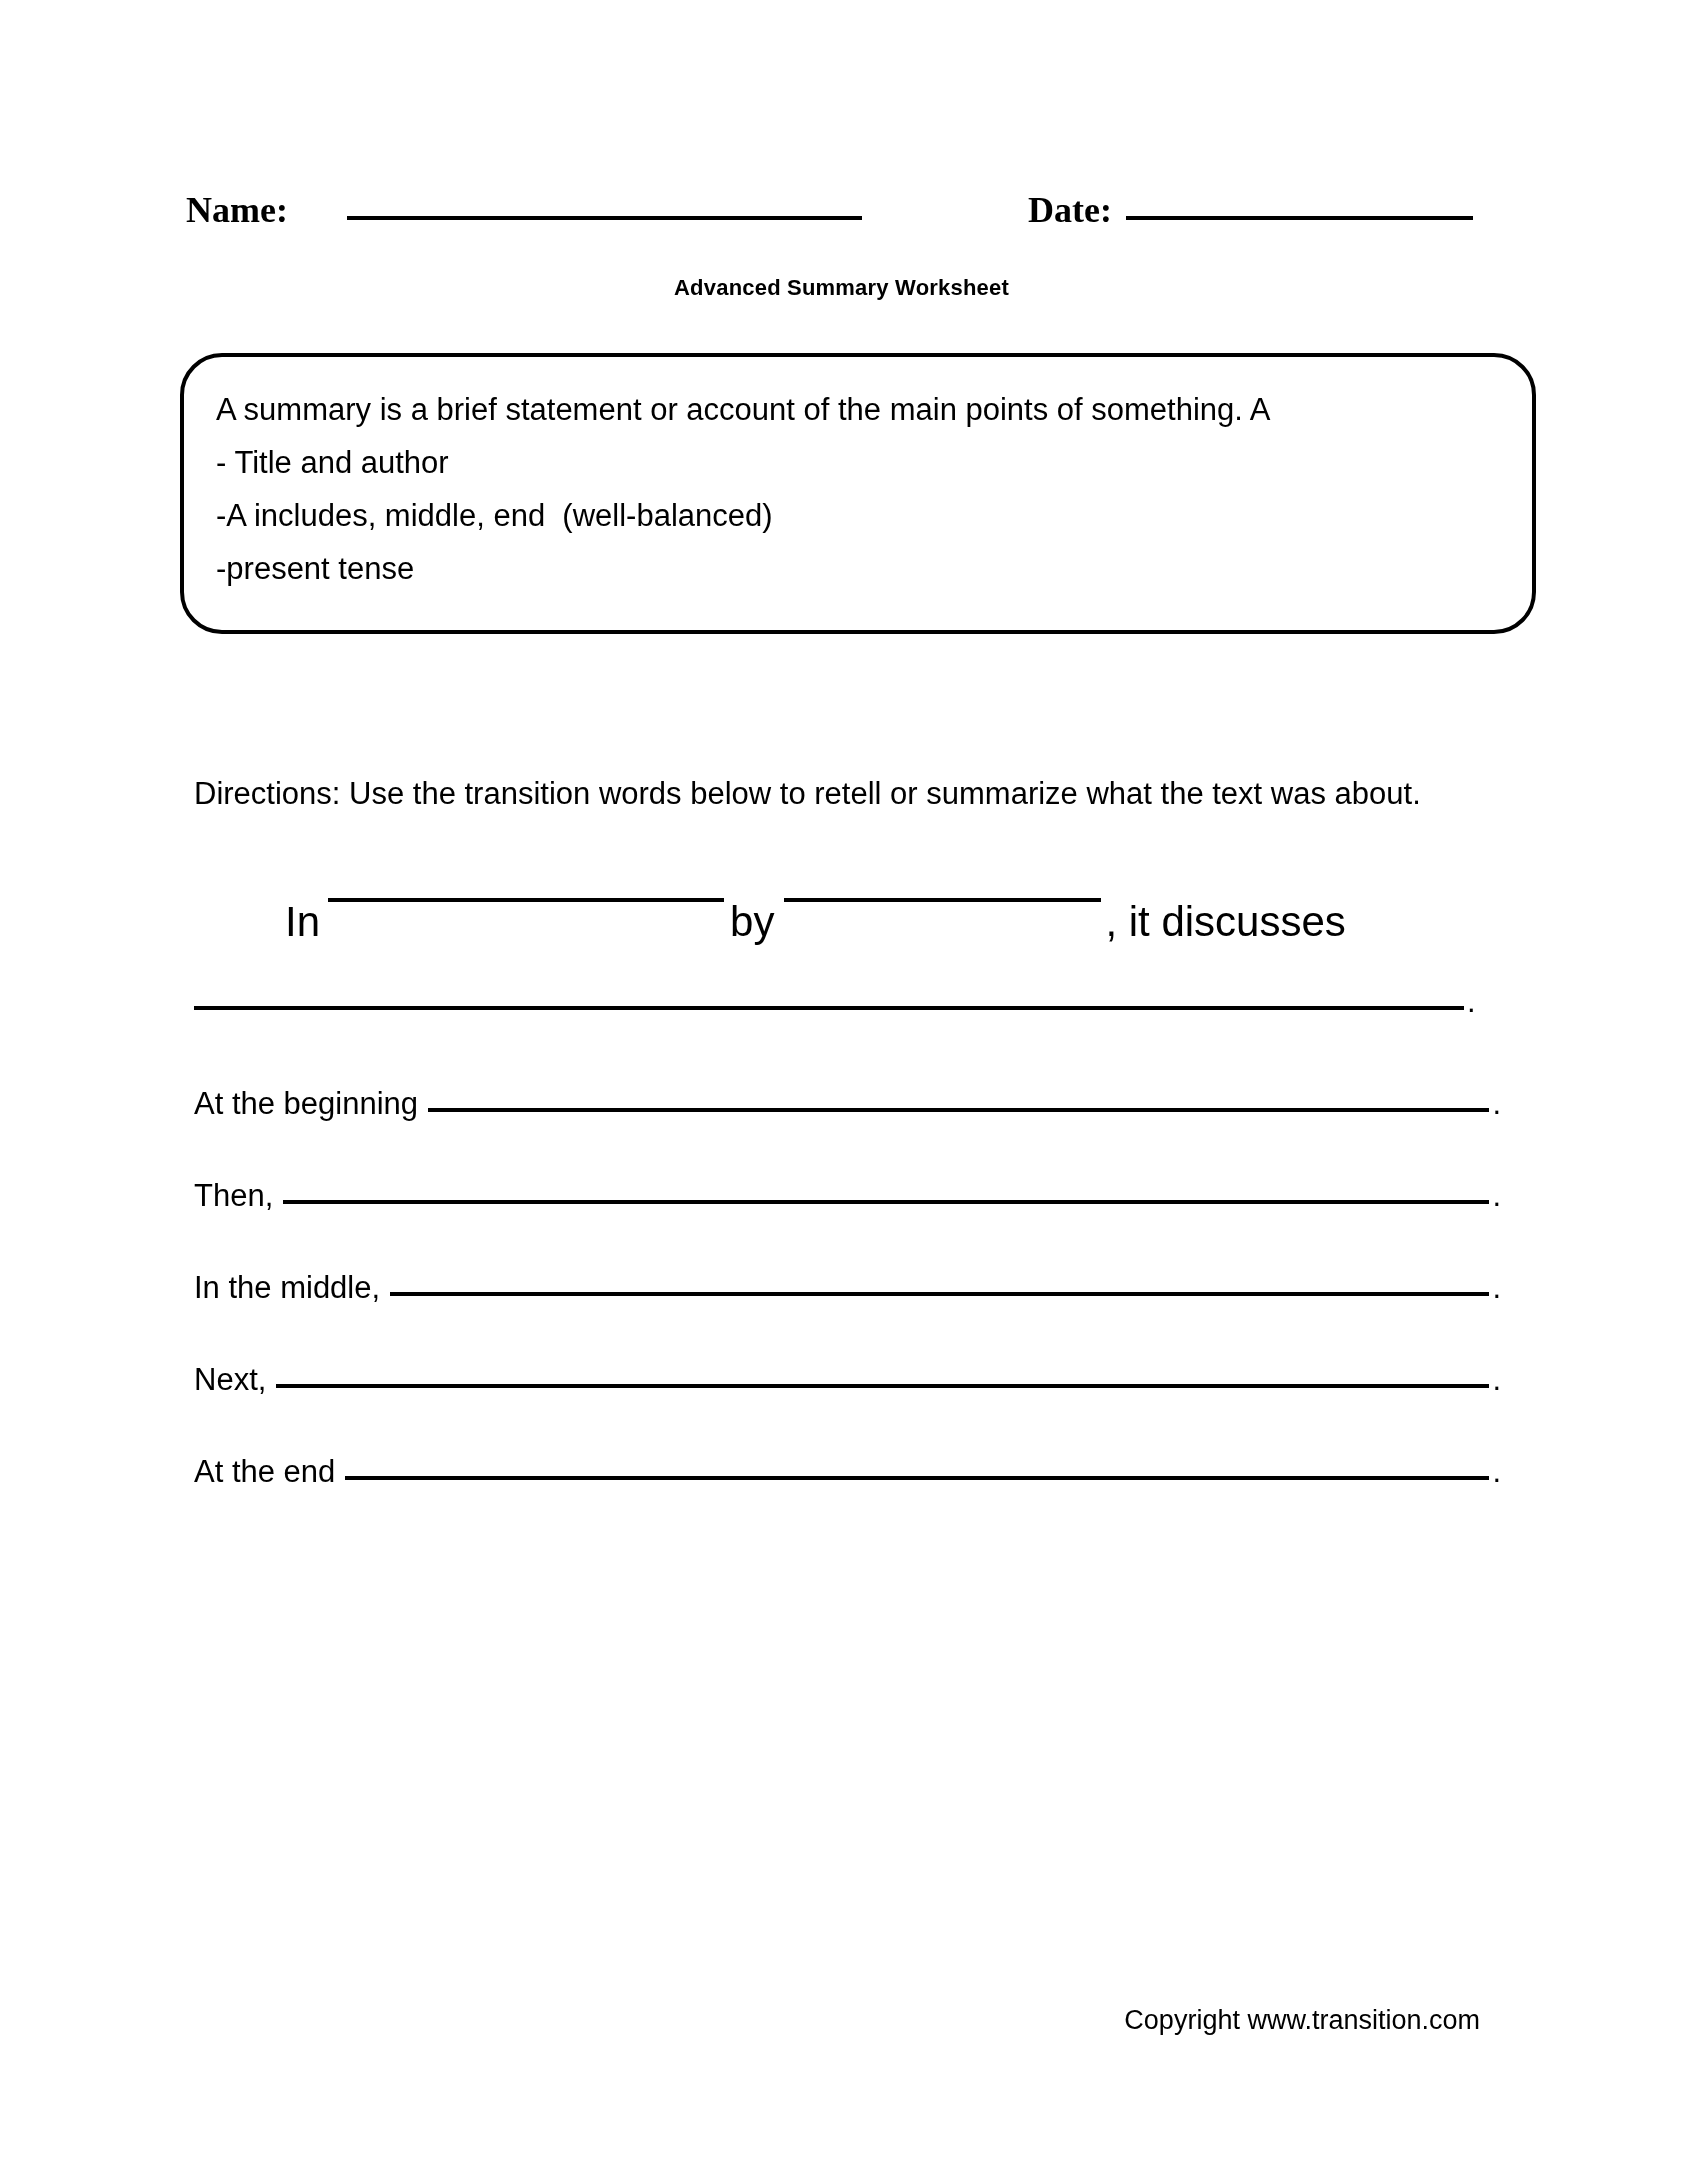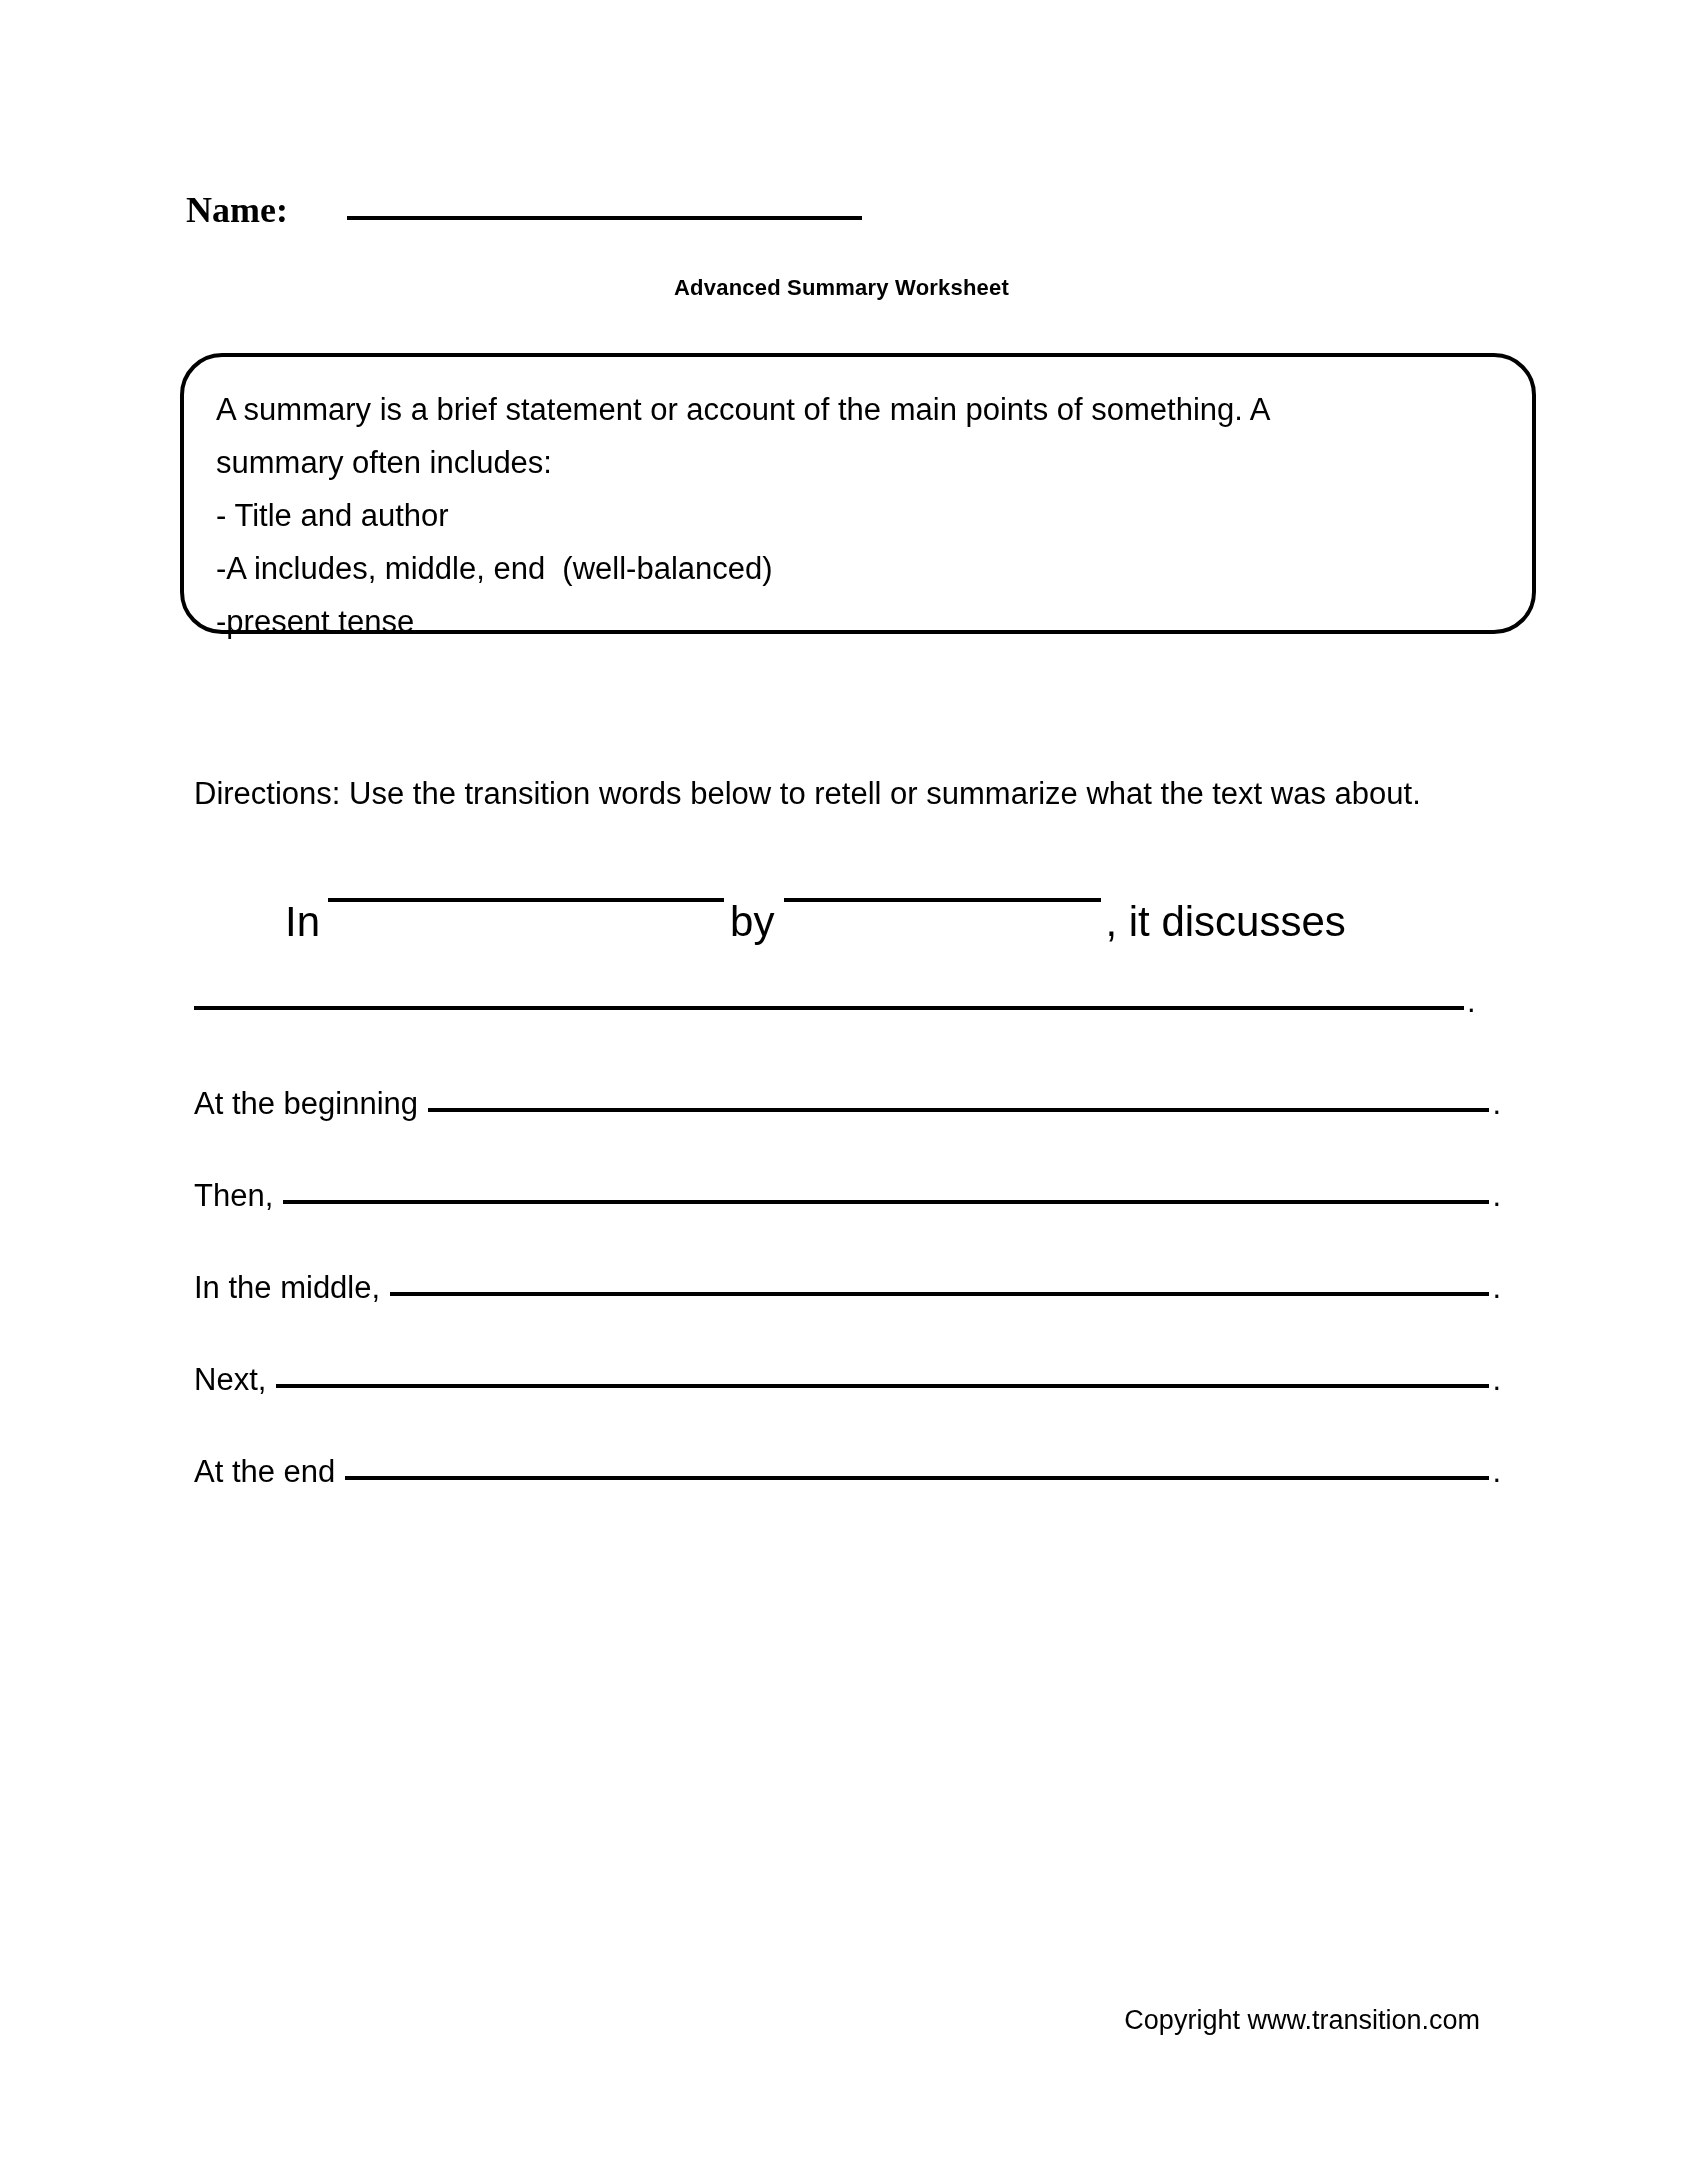--- a/index.html
+++ b/index.html
@@ -192,28 +192,31 @@
 </head>
 <body>
 
 <div class="page">
 
   <div class="header-row">
     <div class="name-group">
       <span class="field-label">Name:</span>
       <span class="rule rule-name"></span>
     </div>
+    <div class="date-group">
+      <span class="field-label">Date:</span>
+      <span class="rule rule-date"></span>
+    </div>
   </div>
 
   <div class="worksheet-title">Advanced Summary Worksheet</div>
 
   <div class="info-box">
     <div class="info-box-inner">
       <div class="info-line">A summary is a brief statement or account of the main points of something. A</div>
-      <div class="info-line">summary often includes:</div>
       <div class="info-line">- Title and author</div>
       <div class="info-line">-A includes, middle, end  (well-balanced)</div>
       <div class="info-line">-present tense</div>
     </div>
   </div>
 
   <div class="directions">Directions: Use the transition words below to retell or summarize what the text was about.</div>
 
   <div class="in-line">
     <span class="indent-lead"></span>

